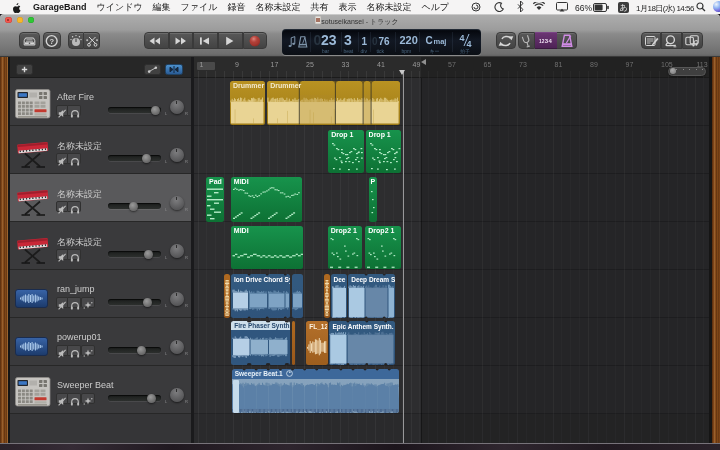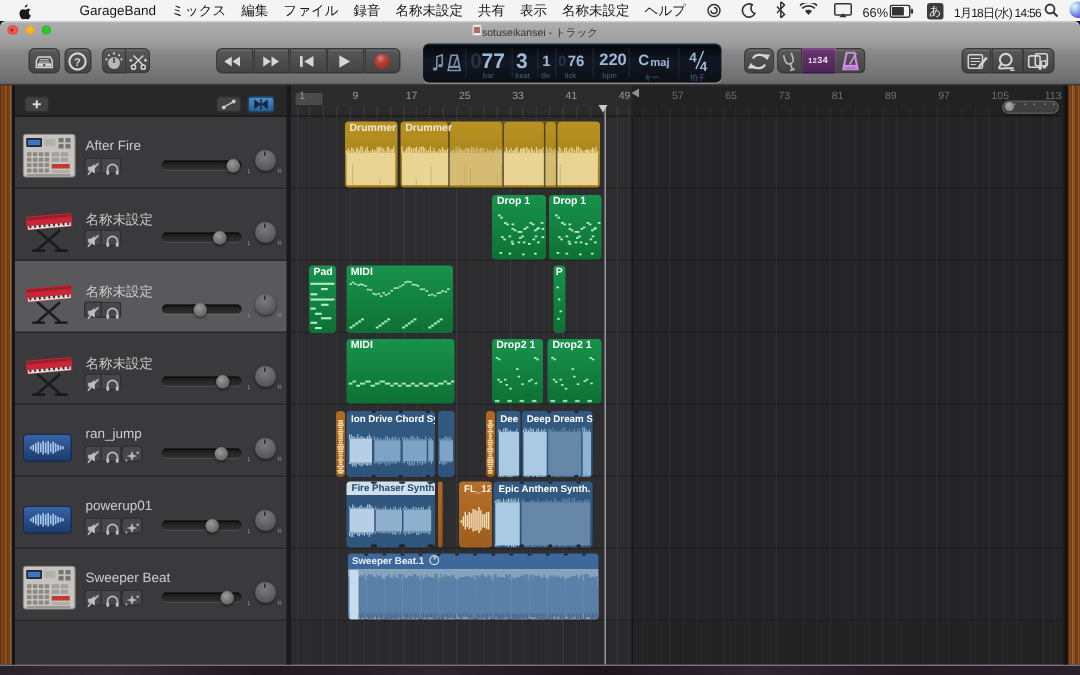--- a/index.html
+++ b/index.html
@@ -30,22 +30,22 @@
 .reg{position:absolute;border-radius:3px;overflow:hidden}
 .reg .lbl{position:absolute;left:3px;top:1px;font-size:7px;font-weight:bold;white-space:nowrap;color:#fff}
 .empty-l{left:8px;top:414px;width:184px;height:29px;background:#353537}
 .empty-r{left:192px;top:414px;width:518px;height:29px;background:#2a2a2c}
 .deskbot{left:0;top:443px;width:720px;height:7px;background:linear-gradient(90deg,#2a222a 0%,#352b35 10%,#201920 24%,#2e252e 40%,#1c151c 55%,#2f262f 70%,#211a21 84%,#2a222a 100%);border-top:1px solid #77737a}
 </style></head><body>
 <div class="ab menubar">
     <span class="mi" style="padding:0 7px 0 12px"><svg width="9" height="11" viewBox="0 0 9 11" style="vertical-align:-2px">
         <path fill="#1a1a1a" d="M6.4 2.7c-.6 0-1.2.35-1.55.35-.37 0-.92-.34-1.5-.33C2.3 2.73 1 3.6 1 5.4c0 1.1.4 2.25.93 3 .45.63.85 1.15 1.45 1.13.58-.02.8-.37 1.5-.37s.9.37 1.5.36c.62-.01 1.02-.57 1.45-1.2.5-.72.67-1.4.68-1.44-.02-.01-1.3-.5-1.31-1.97-.01-1.23 1-1.82 1.05-1.85-.58-.85-1.47-.94-1.78-.96zM5.9.9c.32-.39.54-.93.48-1.47-.46.02-1.03.31-1.36.7-.3.34-.56.9-.49 1.42.52.04 1.04-.26 1.37-.65z" transform="translate(0,1.5)"></path>
       </svg></span>
-    <span class="mi" style="font-weight:normal;margin-left:20px;">GarageBand</span>
-    <span class="mi" style="">ミックス</span>
+    <span class="mi" style="font-weight:bold;">GarageBand</span>
+    <span class="mi" style="">ウインドウ</span>
     <span class="mi" style="">編集</span>
     <span class="mi" style="">ファイル</span>
     <span class="mi" style="">録音</span>
     <span class="mi" style="">名称未設定</span>
     <span class="mi" style="">共有</span>
     <span class="mi" style="">表示</span>
     <span class="mi" style="">名称未設定</span>
     <span class="mi" style="">ヘルプ</span>
   </div>
 <div class="ab" style="left:465px;top:0;width:280px;height:24px;color:#1c1c1c">
@@ -169,21 +169,21 @@
     <div class="ab" style="left:170px;top:3px;width:1px;height:20px;background:rgba(120,150,185,.12)"></div>
     <svg class="ab" style="left:2px;top:0px" width="26" height="26" viewBox="0 0 26 26">
       <path d="M7.2 16.8 V8.8 l3.6 -1.2 V14.6" stroke="#7f95ab" stroke-width="1" fill="none"></path>
       <ellipse cx="6" cy="17" rx="1.5" ry="1.1" fill="#7f95ab"></ellipse>
       <ellipse cx="9.6" cy="14.8" rx="1.5" ry="1.1" fill="#7f95ab"></ellipse>
       <path d="M16.8 7.8 L20.8 7.8 L22.8 18 L14.8 18z" fill="none" stroke="#7f95ab" stroke-width="1.1"></path>
       <path d="M18.6 14.6 L20.9 8.5" stroke="#7f95ab" stroke-width="0.9"></path>
       <rect x="15.4" y="14.8" width="7" height="1.5" fill="#7f95ab"></rect>
     </svg>
     <div class="ab" style="left:31.5px;top:3px;font-size:14px;font-weight:bold;color:#27333f;letter-spacing:0;font-family:'Liberation Sans',sans-serif">0</div>
-    <div class="ab" style="left:39px;top:3px;font-size:14px;font-weight:bold;color:#9cbad8;letter-spacing:0;font-family:'Liberation Sans',sans-serif">77</div>
+    <div class="ab" style="left:39px;top:3px;font-size:14px;font-weight:bold;color:#9cbad8;letter-spacing:0;font-family:'Liberation Sans',sans-serif">23</div>
     <div class="ab" style="left:40px;top:18.5px;font-size:5px;font-weight:normal;color:#49657e;letter-spacing:0;font-family:'Liberation Sans',sans-serif">bar</div>
     <div class="ab" style="left:62px;top:3px;font-size:14px;font-weight:bold;color:#9cbad8;letter-spacing:0;font-family:'Liberation Sans',sans-serif">3</div>
     <div class="ab" style="left:61.5px;top:18.5px;font-size:5px;font-weight:normal;color:#49657e;letter-spacing:0;font-family:'Liberation Sans',sans-serif">beat</div>
     <div class="ab" style="left:79.5px;top:6.5px;font-size:10px;font-weight:bold;color:#9cbad8;letter-spacing:0;font-family:'Liberation Sans',sans-serif">1</div>
     <div class="ab" style="left:78.5px;top:18.5px;font-size:5px;font-weight:normal;color:#49657e;letter-spacing:0;font-family:'Liberation Sans',sans-serif">div</div>
     <div class="ab" style="left:90px;top:6.5px;font-size:10px;font-weight:bold;color:#27333f;letter-spacing:0;font-family:'Liberation Sans',sans-serif">0</div>
     <div class="ab" style="left:96.5px;top:6.5px;font-size:10px;font-weight:bold;color:#9cbad8;letter-spacing:0;font-family:'Liberation Sans',sans-serif">76</div>
     <div class="ab" style="left:94.5px;top:18.5px;font-size:5px;font-weight:normal;color:#49657e;letter-spacing:0;font-family:'Liberation Sans',sans-serif">tick</div>
     <div class="ab" style="left:117.5px;top:5px;font-size:11px;font-weight:bold;color:#9cbad8;letter-spacing:0;font-family:'Liberation Sans',sans-serif">220</div>
     <div class="ab" style="left:119.5px;top:18.5px;font-size:5px;font-weight:normal;color:#49657e;letter-spacing:0;font-family:'Liberation Sans',sans-serif">bpm</div>

